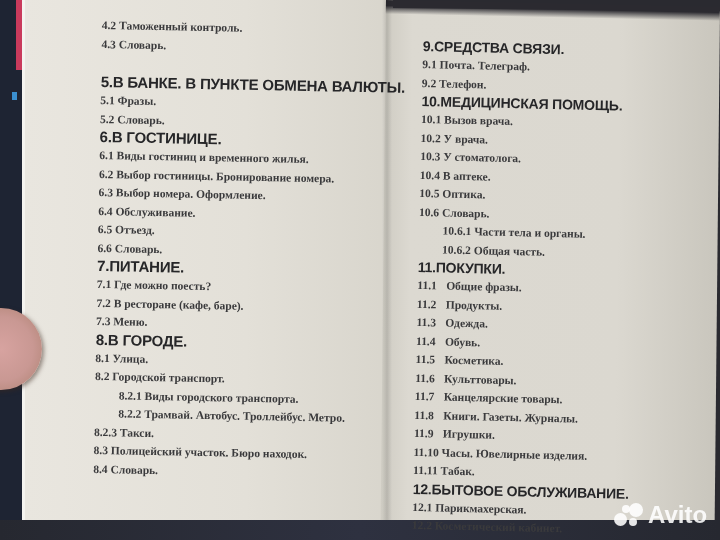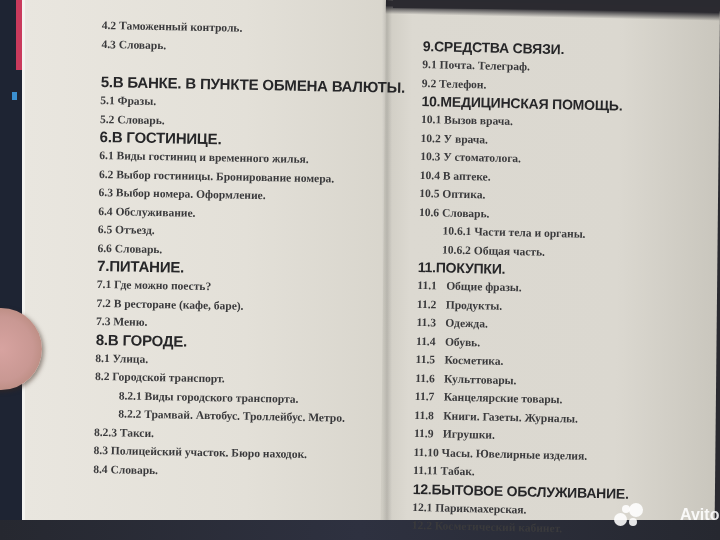--- a/index.html
+++ b/index.html
@@ -55,21 +55,21 @@
     white-space:nowrap;
   }
   .toc .i.l2 { padding-left:24px; }
   .toc .i .num { display:inline-block; }
   .toc .i .num.w { width:26px; }
   .left-toc { left:102px; top:16px; transform:rotate(1.1deg); transform-origin:left top; }
   .left-toc .h { font-size:15px; }
   .right-toc { left:423px; top:37px; transform:rotate(1.3deg); transform-origin:left top; }
   .avito {
     position:absolute; left:614px; top:502px; height:26px; display:flex; align-items:center;
-    color:rgba(255,255,255,0.88); font-family:"Liberation Sans", sans-serif; font-weight:bold; font-size:16px;gap:32px;
+    color:rgba(255,255,255,0.88); font-family:"Liberation Sans", sans-serif; font-weight:bold; font-size:24px;
   }
   .avito-dots { position:relative; width:30px; height:24px; margin-right:4px; }
   .avito-dots span { position:absolute; border-radius:50%; background:rgba(255,255,255,0.88); }
 </style>
 </head>
 <body>
 
 <div>
   <div class="cover-edge"></div>
   <div class="cover-stripe-pink"></div>

